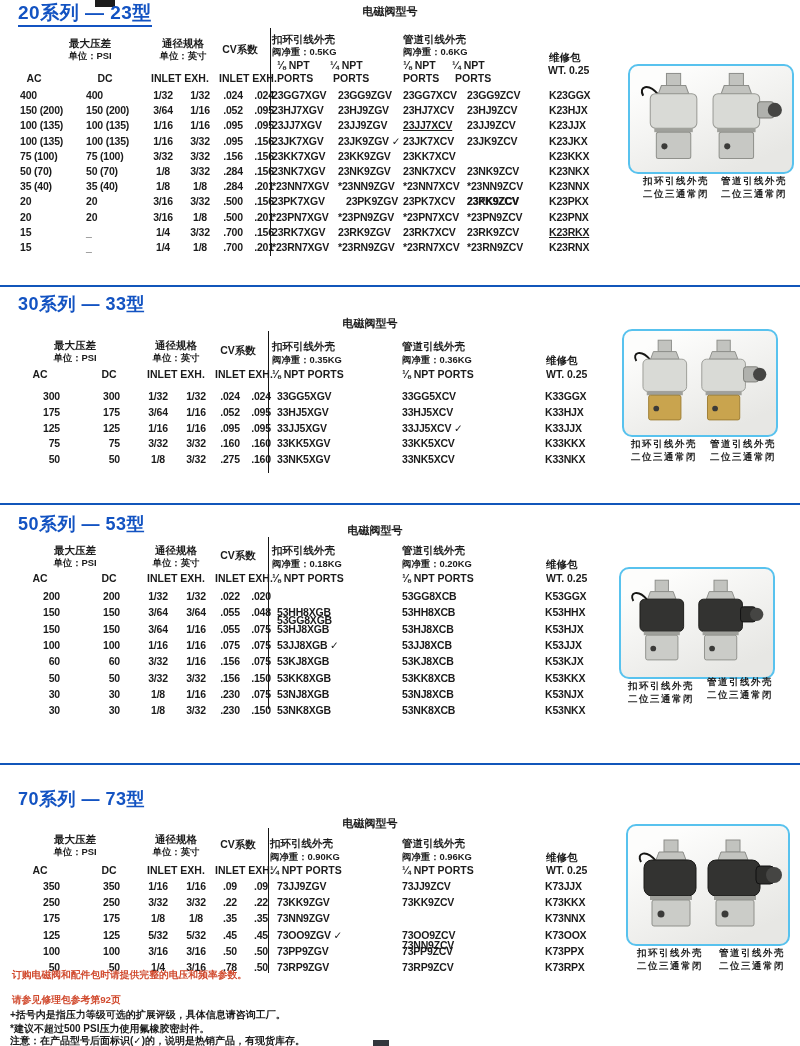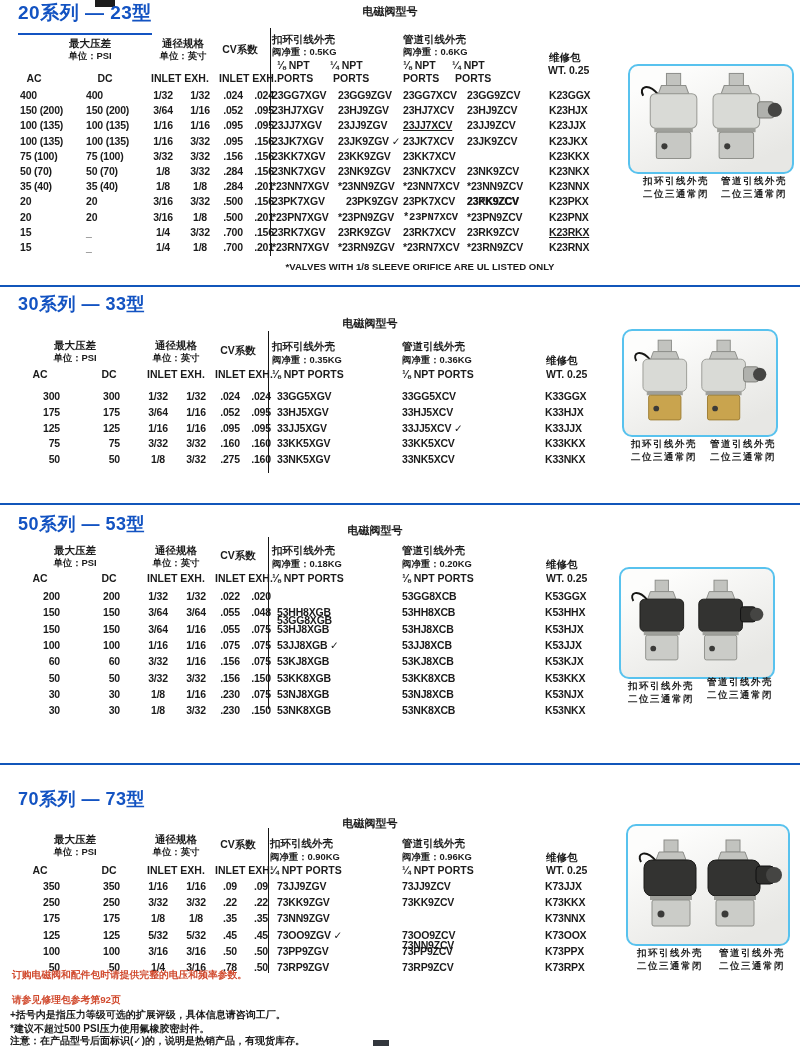--- a/index.html
+++ b/index.html
@@ -1,21 +1,21 @@
 <!DOCTYPE html>
 <html><head>
 <meta charset="utf-8">
 <style>
   html,body{margin:0;padding:0;background:#fff}
   #page{position:relative;width:800px;height:1046px;background:#ffffff;overflow:hidden;
         font-family:"Liberation Sans","DejaVu Sans",sans-serif;color:#1b1b1b}
   .section{position:absolute;left:0;width:800px}
   .title{position:absolute;margin:0;font-size:19px;font-weight:800;color:#1353c2;
          white-space:nowrap;letter-spacing:.5px;line-height:1.1}
-  .title.u{border-bottom:2.5px solid #1353c2;padding-bottom:9px}
+  .title.u{border-bottom:2.5px solid #1353c2;padding-bottom:1px}
   .lbl{position:absolute;font-size:10.5px;font-weight:bold;white-space:nowrap;line-height:1.05}
   .sm{font-size:9.4px}
   .md{font-size:11px}
   .c{text-align:center}.r{text-align:right}
   .hr{position:absolute;left:0;width:800px;height:2px;background:#1156ba}
   .vline{position:absolute;width:1px;background:#151515}
   .cell{position:absolute;font-size:10.5px;font-weight:bold;white-space:nowrap;letter-spacing:-0.2px;line-height:1}
   .photo{position:absolute;border:2px solid #58c2ee;border-radius:10px;
          background:linear-gradient(155deg,#fdfdfc 15%,#e7e7e4 85%)}
   .cap{position:absolute;font-size:9.5px;font-weight:600;letter-spacing:1.5px;text-align:center;
@@ -173,21 +173,21 @@
         <div class="cell " style="left: 467px; width: 80px; top: 196.4px;">23PK9ZCV</div>
         <div class="cell " style="left: 549px; width: 62px; top: 196.4px;">K23PKX</div>
         <div class="cell " style="left: 20px; width: 64px; top: 211.6px;">20</div>
         <div class="cell " style="left: 86px; width: 62px; top: 211.6px;">20</div>
         <div class="cell c" style="left: 146px; width: 34px; top: 211.6px;">3/16</div>
         <div class="cell c" style="left: 183px; width: 34px; top: 211.6px;">1/8</div>
         <div class="cell c" style="left: 216px; width: 34px; top: 211.6px;">.500</div>
         <div class="cell c" style="left: 249px; width: 30px; top: 211.6px;">.201</div>
         <div class="cell " style="left: 272px; width: 66px; top: 211.6px;">*23PN7XGV</div>
         <div class="cell " style="left: 338px; width: 66px; top: 211.6px;">*23PN9ZGV</div>
-        <div class="cell " style="left: 403px; width: 64px; top: 211.6px; font-family: Liberation Mono, monospace;">*23PN7XCV</div>
+        <div class="cell " style="left: 403px; width: 64px; top: 211.6px;">*23PN7XCV</div>
         <div class="cell " style="left: 467px; width: 80px; top: 211.6px;">*23PN9ZCV</div>
         <div class="cell " style="left: 549px; width: 62px; top: 211.6px;">K23PNX</div>
         <div class="cell " style="left: 20px; width: 64px; top: 226.8px;">15</div>
         <div class="cell " style="left: 86px; width: 62px; top: 226.8px;">_</div>
         <div class="cell c" style="left: 146px; width: 34px; top: 226.8px;">1/4</div>
         <div class="cell c" style="left: 183px; width: 34px; top: 226.8px;">3/32</div>
         <div class="cell c" style="left: 216px; width: 34px; top: 226.8px;">.700</div>
         <div class="cell c" style="left: 249px; width: 30px; top: 226.8px;">.156</div>
         <div class="cell " style="left: 272px; width: 66px; top: 226.8px;">23RK7XGV</div>
         <div class="cell " style="left: 338px; width: 66px; top: 226.8px;">23RK9ZGV</div>
@@ -200,21 +200,20 @@
         <div class="cell c" style="left: 183px; width: 34px; top: 242px;">1/8</div>
         <div class="cell c" style="left: 216px; width: 34px; top: 242px;">.700</div>
         <div class="cell c" style="left: 249px; width: 30px; top: 242px;">.201</div>
         <div class="cell " style="left: 272px; width: 66px; top: 242px;">*23RN7XGV</div>
         <div class="cell " style="left: 338px; width: 66px; top: 242px;">*23RN9ZGV</div>
         <div class="cell " style="left: 403px; width: 64px; top: 242px;">*23RN7XCV</div>
         <div class="cell " style="left: 467px; width: 80px; top: 242px;">*23RN9ZCV</div>
         <div class="cell " style="left: 549px; width: 62px; top: 242px;">K23RNX</div>
       </div>
 
-    <div class="footnote" style="left:230px;top:261px;width:380px">*VALVES WITH 1/8 SLEEVE ORIFICE ARE UL LISTED ONLY</div>
 
     <div class="photo s1" style="left:628px;top:64px;width:162px;height:106px">
       <svg class="valves" width="158" height="102" viewBox="0 0 156 96" preserveAspectRatio="xMidYMid meet">
         <g>
           <path class="wire" d="M28,26 C18,14 8,18 13,27"></path>
           <rect class="nut" x="36" y="5" width="14" height="12"></rect>
           <polygon class="nut" points="31,17 55,17 58,25 28,25"></polygon>
           <rect class="coil" x="20" y="25" width="46" height="34" rx="5"></rect>
           <rect class="lip" x="24" y="59" width="38" height="4"></rect>
           <rect class="base" x="26" y="63" width="34" height="26" rx="2"></rect>

